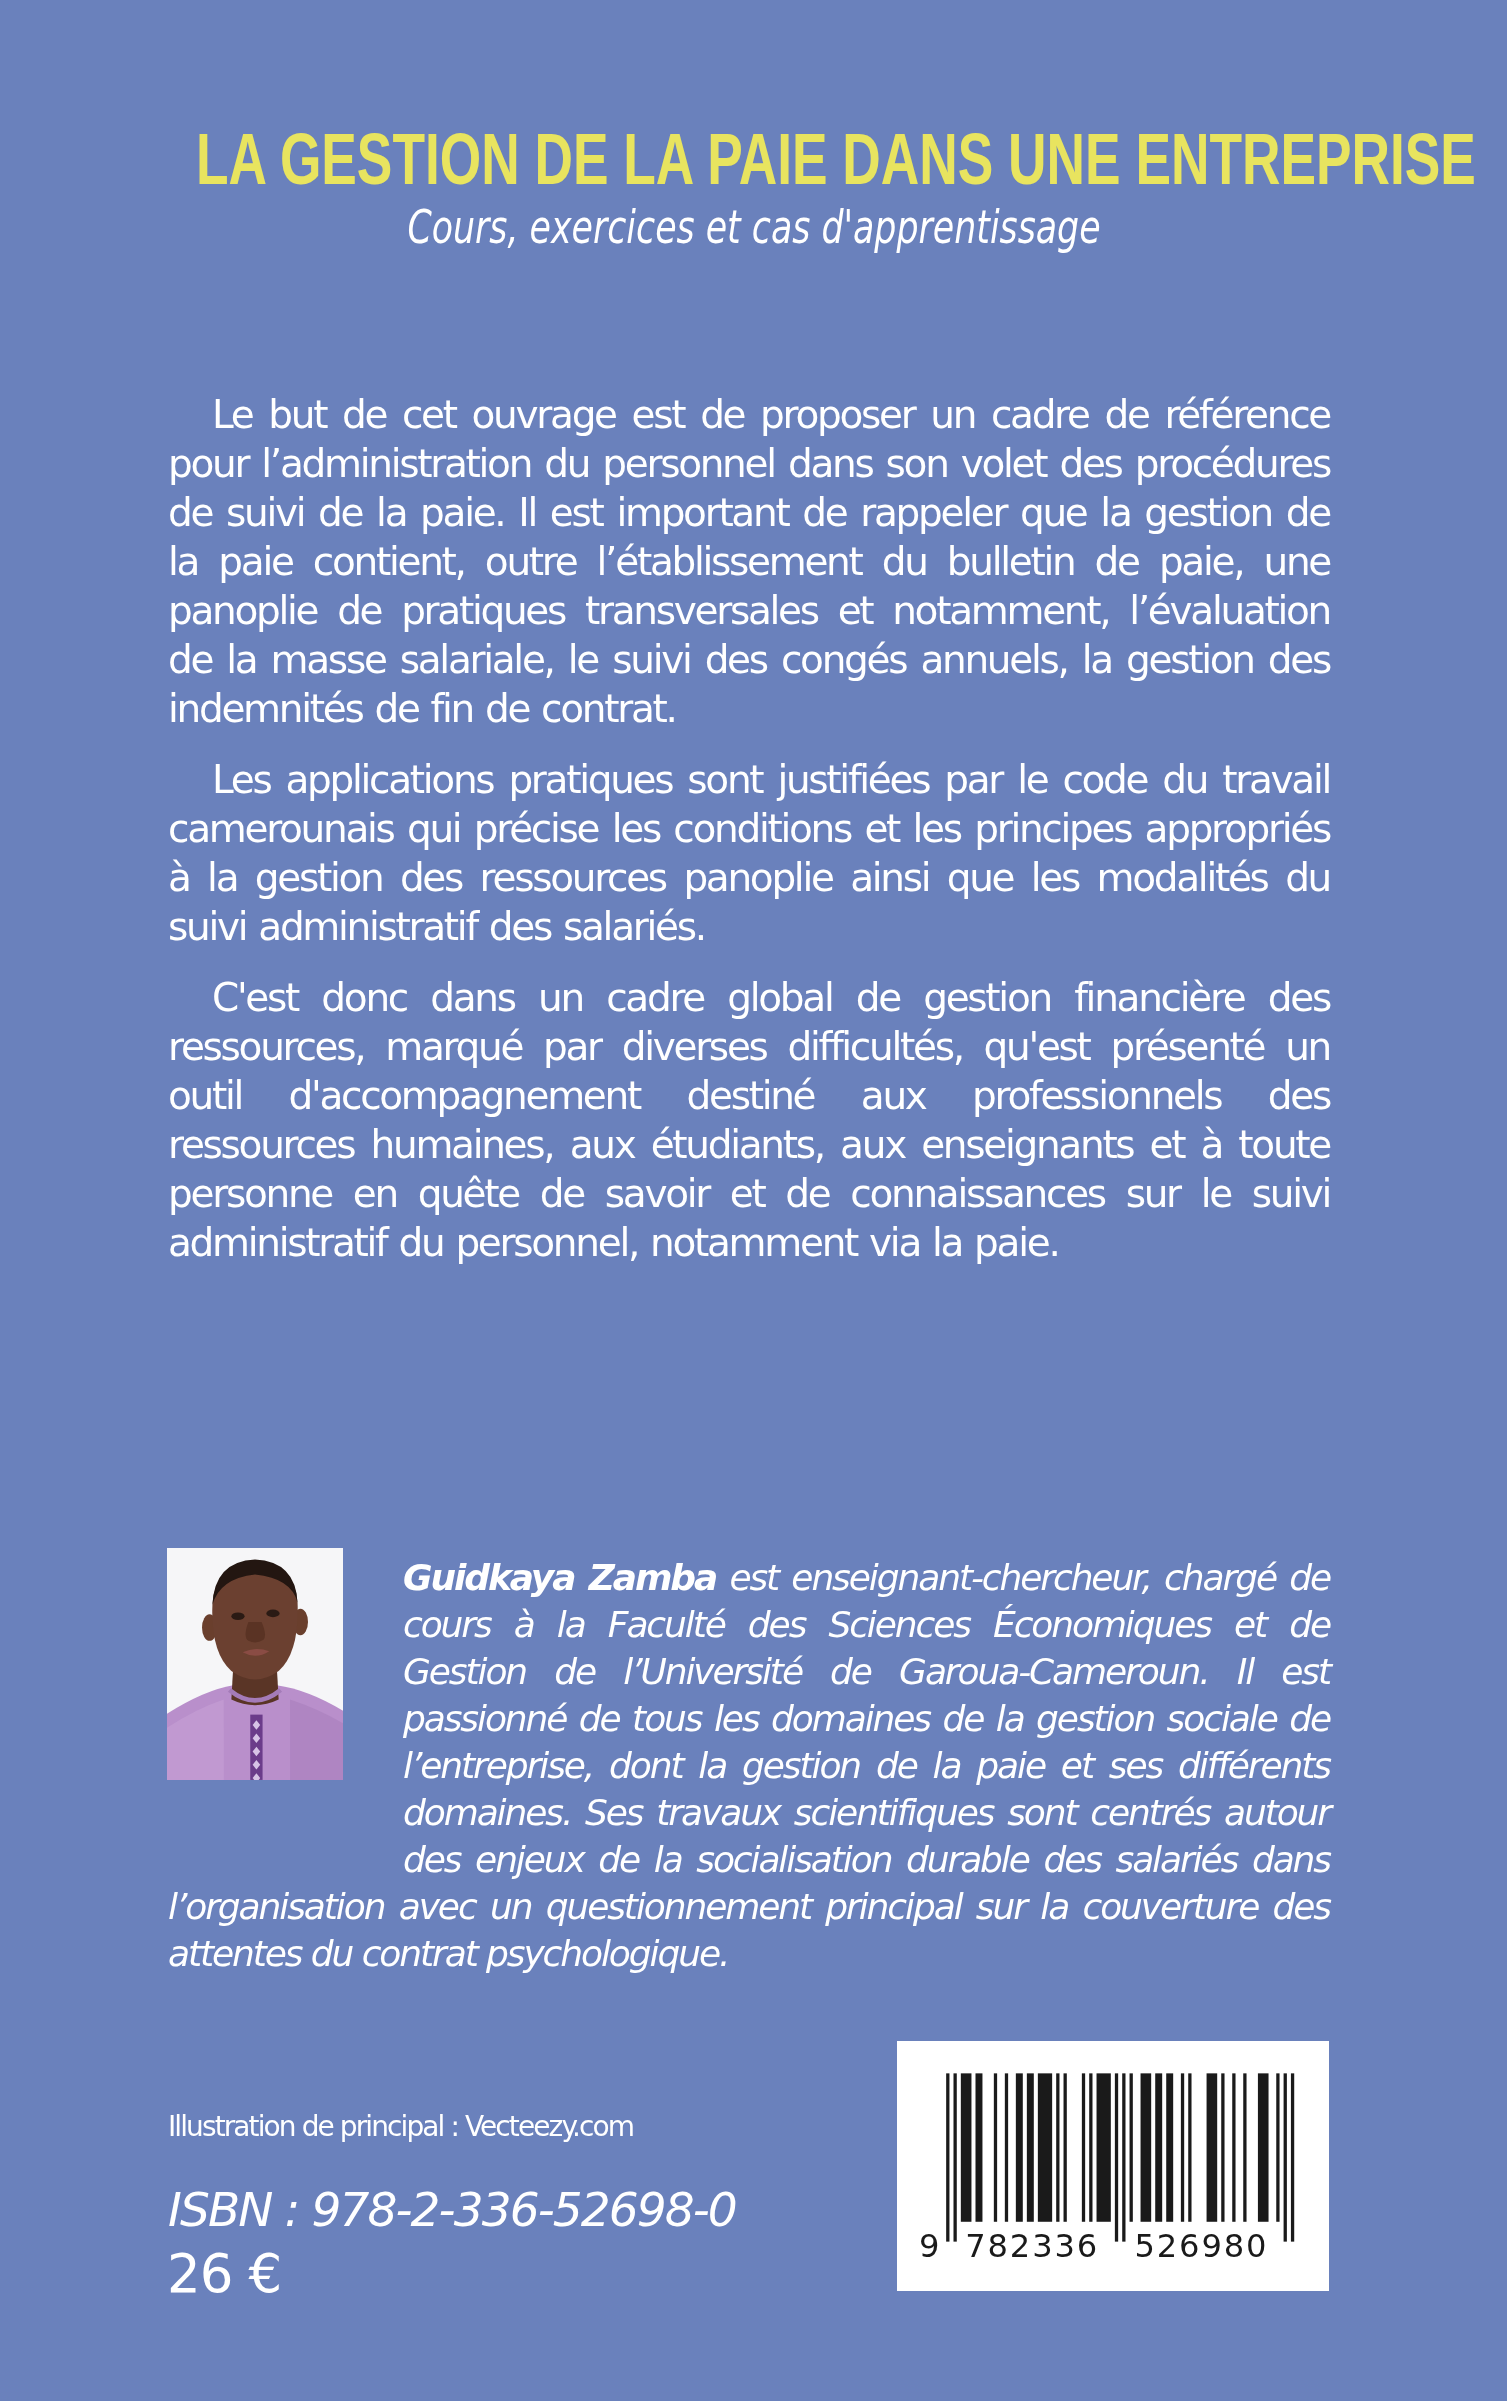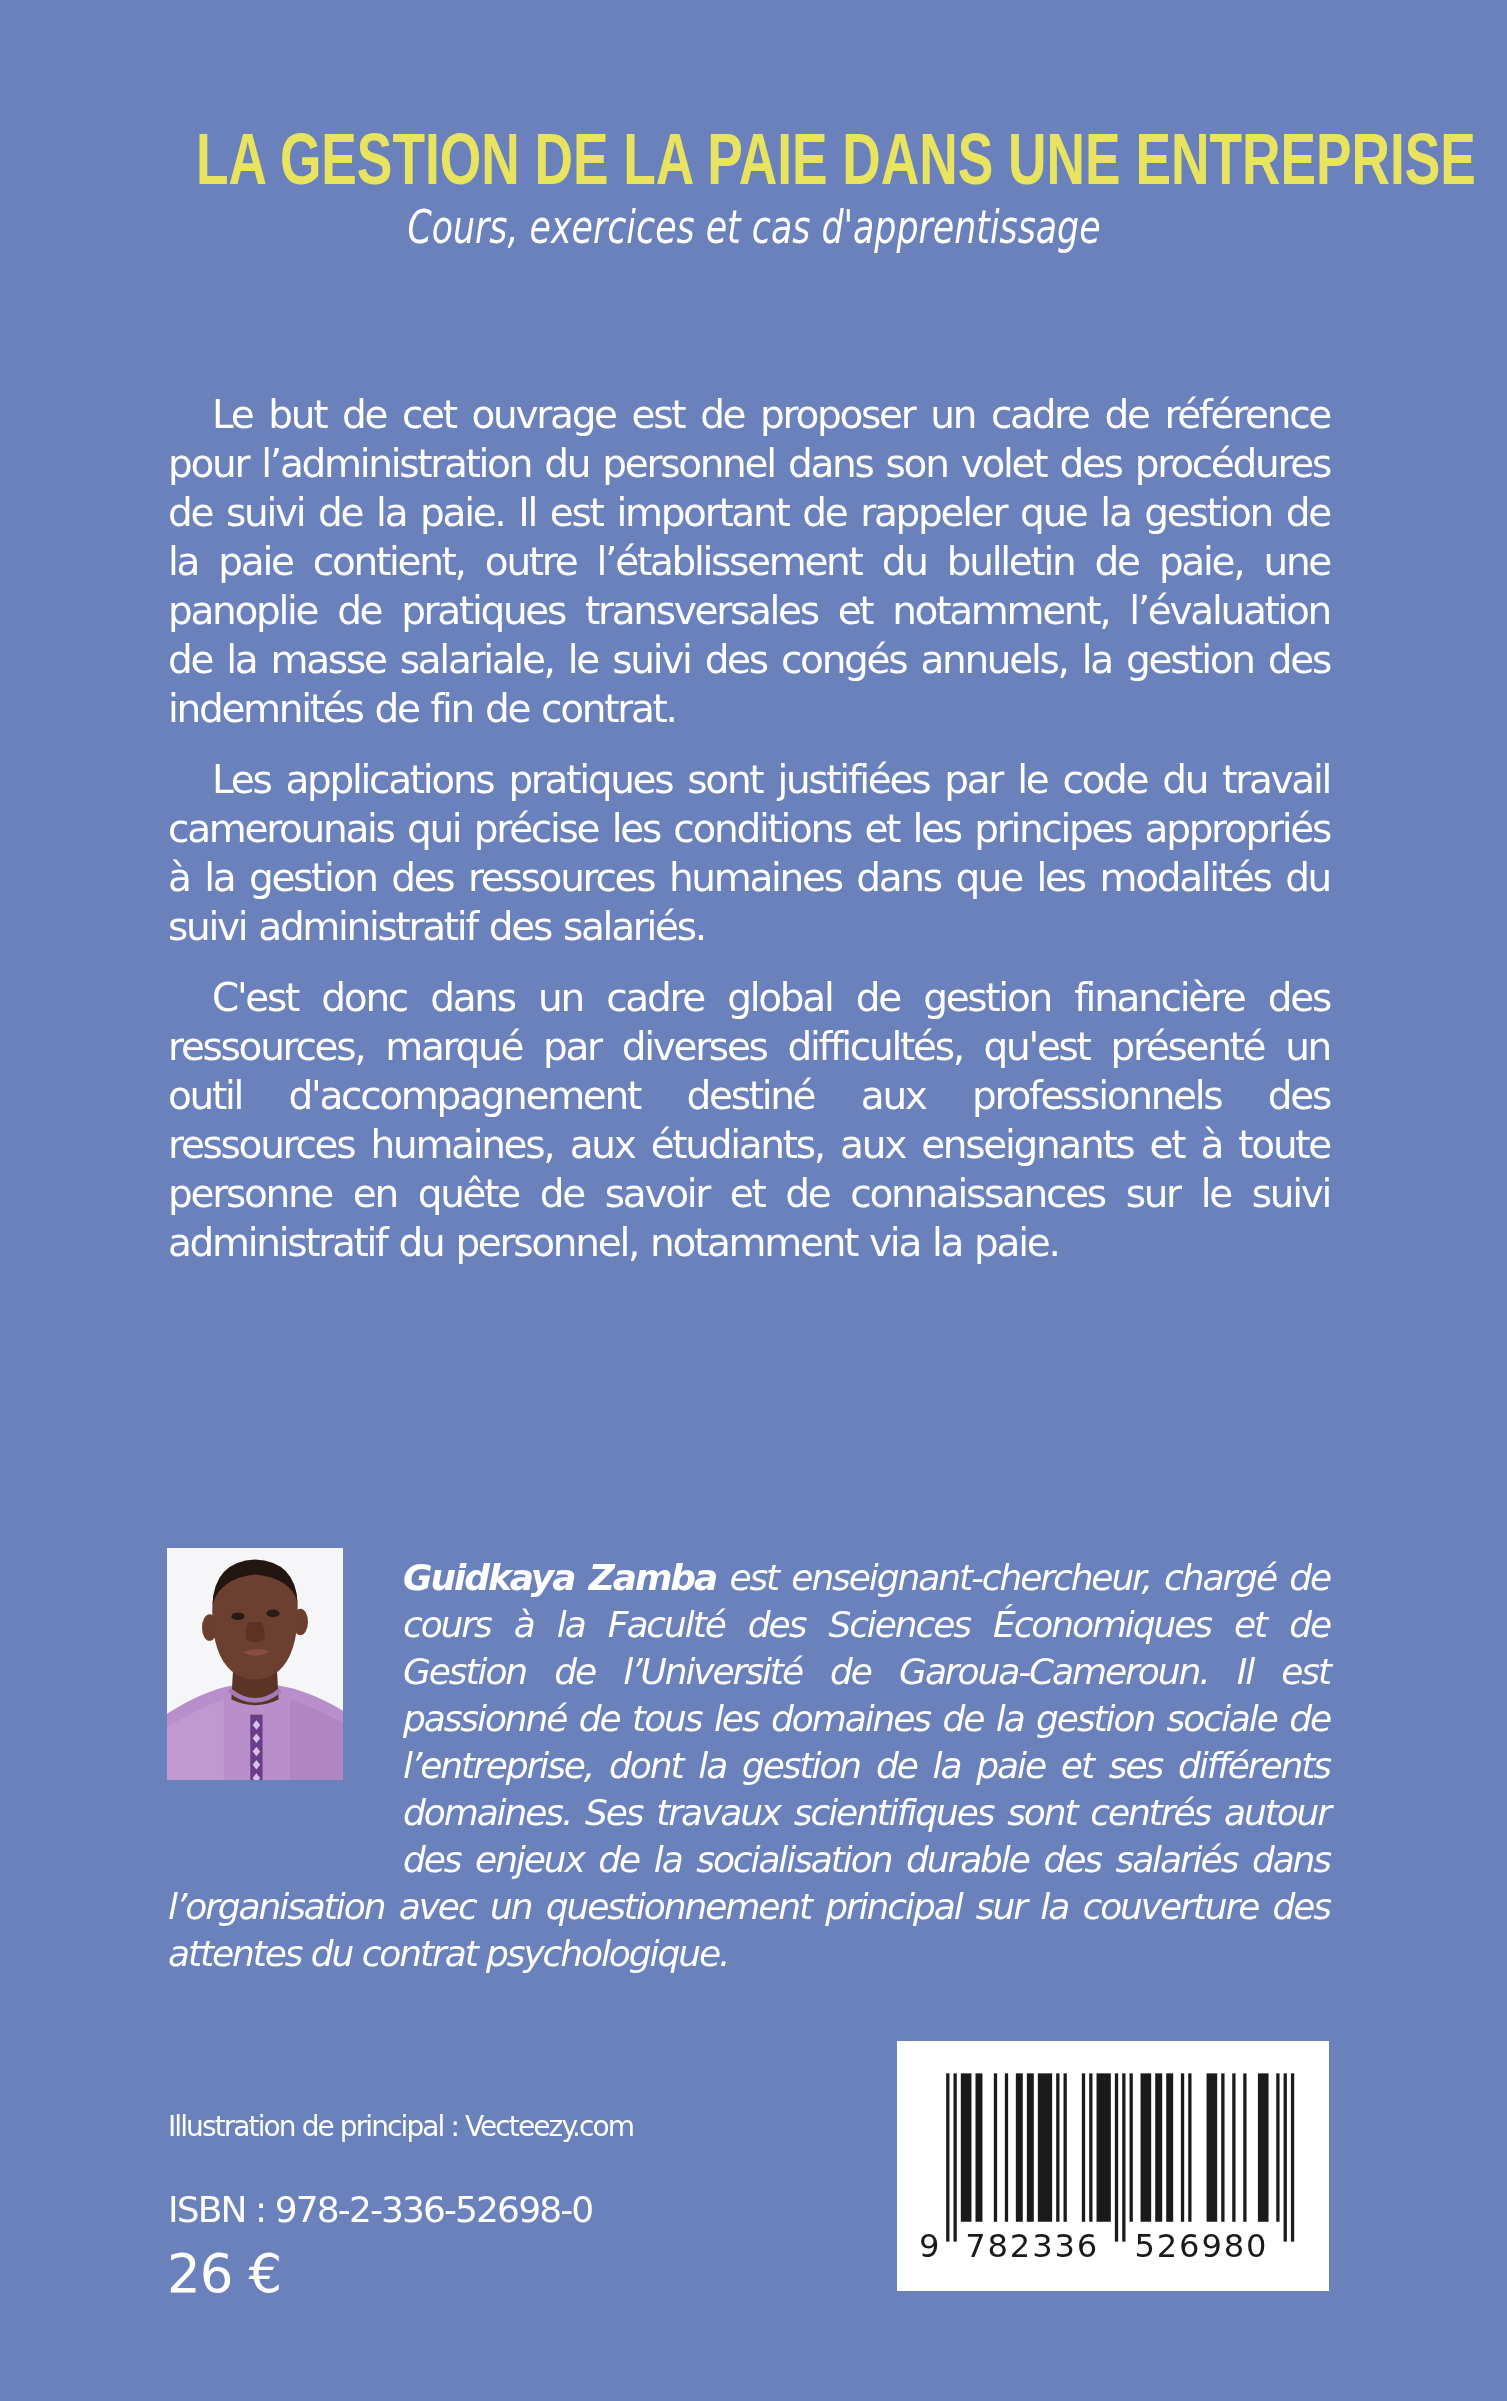--- a/index.html
+++ b/index.html
@@ -47,43 +47,44 @@
   }
   .bio .float-spacer { float:left; width:235px; height:284px; }
   .bio .author { font-weight:bold; }
   .credit {
     position:absolute; left:168px; top:2110px;
     font-family:"DejaVu Sans", sans-serif; font-size:28px; line-height:34px;
     letter-spacing:-1.9px;
   }
   .isbn {
     position:absolute; left:168px; top:2189px;
-    font-family:"DejaVu Sans", sans-serif; font-size:36px; line-height:42px;
+    font-family:"DejaVu Sans", sans-serif; font-size:47px; line-height:42px;
     letter-spacing:-1.9px;
+    font-style:italic;
   }
   .price {
     position:absolute; left:167px; top:2245px;
     font-family:"DejaVu Sans", sans-serif; font-size:53px; line-height:57px;
     letter-spacing:-0.9px;
   }
   .barcode-box {
     position:absolute; left:897px; top:2041px; width:432px; height:250px;
     background:#ffffff;
   }
   .barcode-box svg { position:absolute; left:0; top:0; }
 </style>
 </head>
 <body>
 
 <div class="title">LA GESTION DE LA PAIE DANS UNE ENTREPRISE</div>
 <div class="subtitle">Cours, exercices et cas d'apprentissage</div>
 
 <div class="summary">
   <p class="para">Le but de cet ouvrage est de proposer un cadre de référence pour l’administration du personnel dans son volet des procédures de suivi de la paie. Il est important de rappeler que la gestion de la paie contient, outre l’établissement du bulletin de paie, une panoplie de pratiques transversales et notamment, l’évaluation de la masse salariale, le suivi des congés annuels, la gestion des indemnités de fin de contrat.</p>
-  <p class="para">Les applications pratiques sont justifiées par le code du travail camerounais qui précise les conditions et les principes appropriés à la gestion des ressources humaines dans que les modalités du suivi administratif des salariés.</p>
+  <p class="para">Les applications pratiques sont justifiées par le code du travail camerounais qui précise les conditions et les principes appropriés à la gestion des ressources panoplie ainsi que les modalités du suivi administratif des salariés.</p>
   <p class="para">C'est donc dans un cadre global de gestion financière des ressources, marqué par diverses difficultés, qu'est présenté un outil d'accompagnement destiné aux professionnels des ressources humaines, aux étudiants, aux enseignants et à toute personne en quête de savoir et de connaissances sur le suivi administratif du personnel, notamment via la paie.</p>
 </div>
 
 <div class="bio-photo">
   <svg width="176" height="232" viewBox="0 0 186 245">
     <rect width="186" height="245" fill="#f6f6f8"></rect>
 
     <path d="M0 175 Q40 150 70 145 L116 145 Q150 150 186 172 L186 245 L0 245 Z" fill="#b98fcb"></path>
     <path d="M0 190 Q30 170 60 160 L60 245 L0 245 Z" fill="#c7a0d6" opacity="0.6"></path>
     <path d="M130 160 Q160 170 186 185 L186 245 L130 245 Z" fill="#a97ebd" opacity="0.6"></path>

